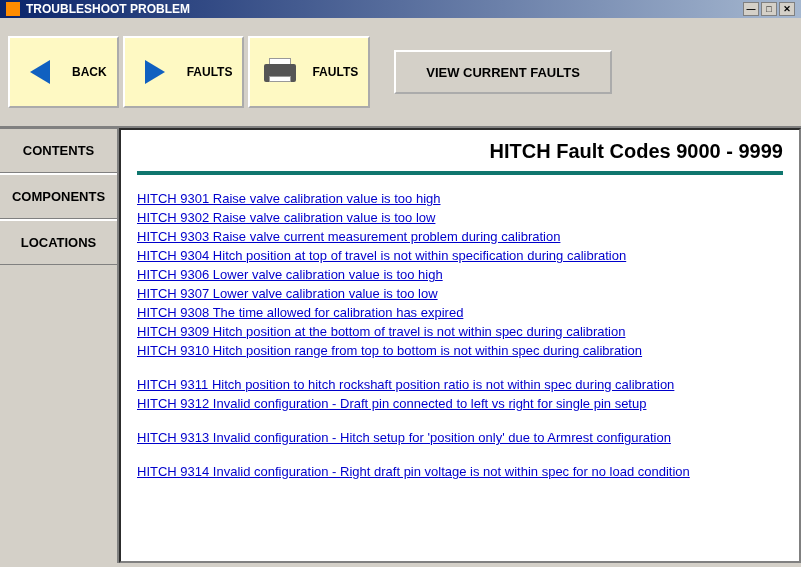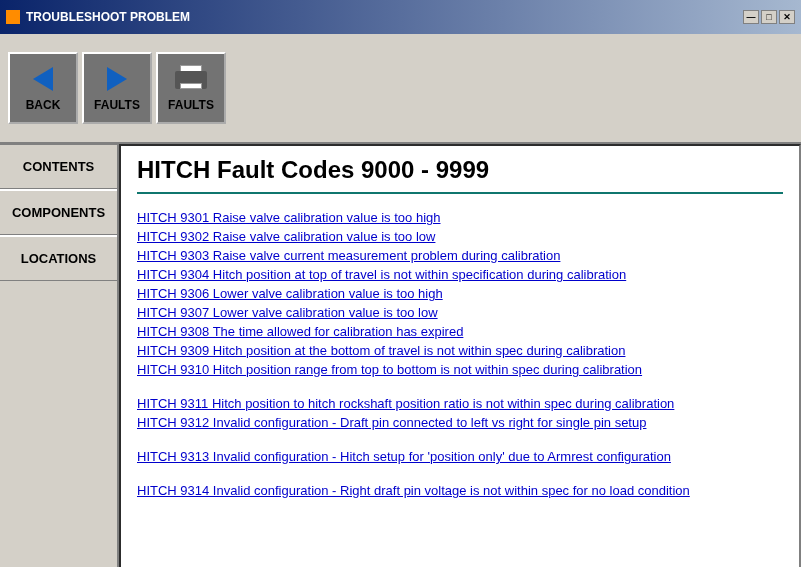--- a/index.html
+++ b/index.html
@@ -15,21 +15,21 @@
     
     .title-bar {
       background: linear-gradient(to right, #0a246a, #a6b8d0);
       color: white;
       font-size: 12px;
       font-weight: bold;
       padding: 3px 6px;
       display: flex;
       align-items: center;
       justify-content: space-between;
-      height: 34px;
+      height: 18px;
     }
     .title-bar-left {
       display: flex;
       align-items: center;
       gap: 6px;
     }
     .title-icon {
       width: 14px;
       height: 14px;
       background: #ff8c00;
@@ -57,30 +57,30 @@
       background: #d4d0c8;
       border-bottom: 2px solid #808080;
       padding: 6px 8px;
       display: flex;
       align-items: center;
       gap: 4px;
       height: 110px;
     }
     .toolbar-btn {
       display: flex;
-      flex-direction: column;
-      align-items: center;
-      background: #737373;
+      flex-direction: row;
+      align-items: center;
+      background: #fef9c3;
       border: 2px outset #ffffff;
       padding: 4px 10px;
       cursor: pointer;
       min-width: 70px;
       height: 72px;
       justify-content: center;
-      gap: 4px;
+      gap: 12px;
     }
     .btn-icon {
       width: 40px;
       height: 30px;
       display: flex;
       align-items: center;
       justify-content: center;
     }
     .btn-label {
       font-size: 12px;
@@ -179,26 +179,26 @@
 
     
     .content-area {
       flex: 1;
       background: white;
       border: 2px inset #808080;
       overflow-y: scroll;
       padding: 10px 16px;
     }
     .content-area h1 {
-      text-align: left;
-      font-size: 24px;
+      text-align: right;
+      font-size: 20px;
       font-weight: bold;
       color: #000;
       margin-bottom: 16px;
-      border-bottom: 2px solid #0f766e;
+      border-bottom: 4px solid #0f766e;
       padding-bottom: 8px;
     }
     .fault-link {
       display: block;
       color: #0000cc;
       text-decoration: underline;
       margin-bottom: 4px;
       cursor: pointer;
       font-size: 13px;
     }
@@ -246,20 +246,23 @@
   <div class="toolbar-btn">
     <div class="btn-icon">
       <div class="print-icon">
         <div class="printer-paper"></div>
         <div class="printer-body"></div>
         <div class="printer-out"></div>
       </div>
     </div>
     <span class="btn-label">FAULTS</span>
   </div>
+  <div class="view-faults-btn">
+    <span>VIEW CURRENT FAULTS</span>
+  </div>
 </div>
 
 <div class="main-layout">
 
   <div class="sidebar">
     <div class="sidebar-btn">CONTENTS</div>
     <div class="sidebar-btn">COMPONENTS</div>
     <div class="sidebar-btn">LOCATIONS</div>
   </div>
 

